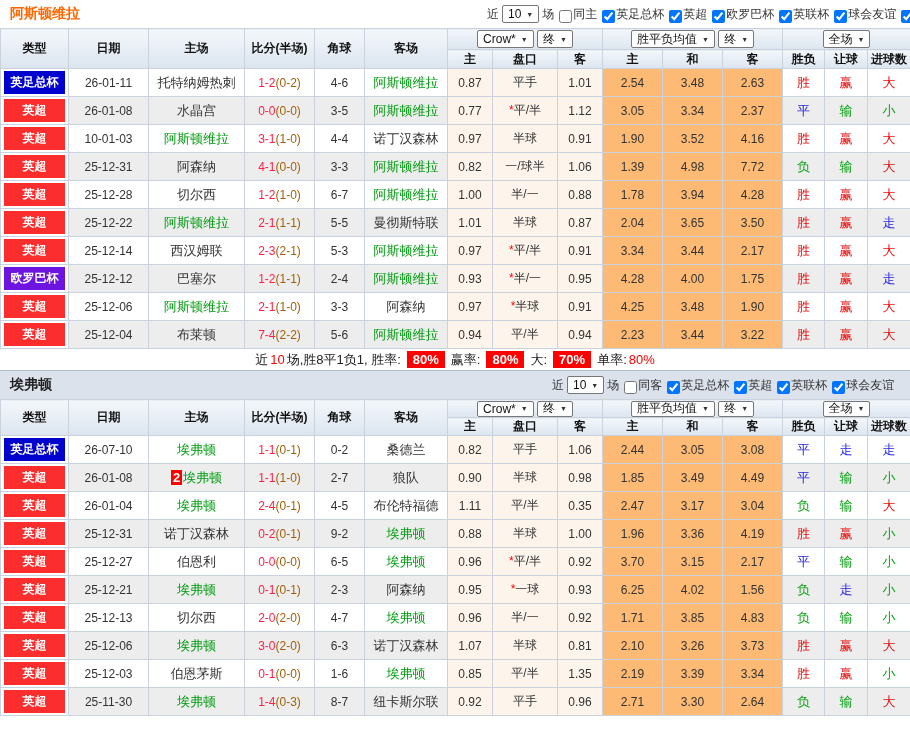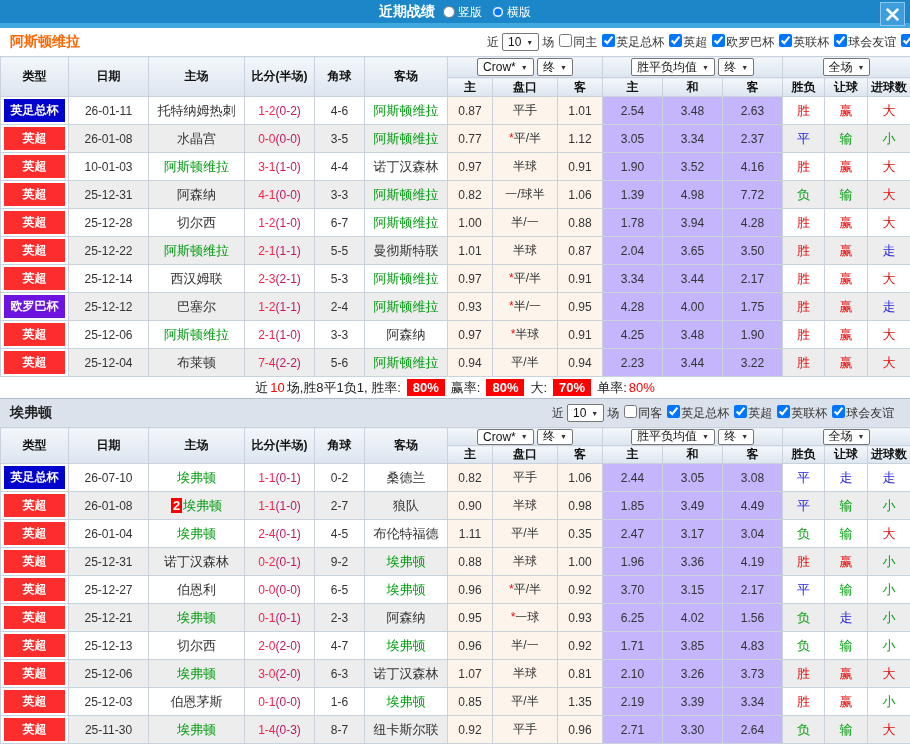--- a/index.html
+++ b/index.html
@@ -28,21 +28,21 @@
   
   .section-bar { position:relative; display:flex; align-items:center; }
   .s0 .section-bar { height:28px; background:#fff; }
   .s1 .section-bar { height:29px; background:#dbe2ec; border-top:1px solid #b2bfcd; }
   .team-name { margin-left:10px; font-weight:bold; font-size:14px; }
   .s0 .team-name { color:#ff6600; }
   .s1 .team-name { color:#222; }
   .filter { position:absolute; display:flex; align-items:center; gap:3px; font-size:12px; color:#333; white-space:nowrap; }
   .s0 .filter { left:487px; }
   .s1 .filter { left:552px; }
-  .filter .cbl { display:inline-flex; align-items:flex-start; cursor:pointer; }
+  .filter .cbl { display:inline-flex; align-items:flex-end; cursor:pointer; }
   .filter input { margin:0 1px 0 2px; width:13px; height:13px; }
   
   .sel {
     display:inline-flex; align-items:center; gap:5px; background:#fff;
     border:1px solid #777; border-radius:2px; padding:0 5px; height:18px;
     font-size:12px; font-weight:normal; color:#111; cursor:pointer; vertical-align:middle;
   }
   .sel .arr { font-size:7px; color:#333; }
   .s1 thead .sel { height:16px; }
   
@@ -55,70 +55,50 @@
     border-color:#a9b8c8; font-weight:bold; color:#111; font-size:12px;
   }
   .s0 thead tr.h1 th { height:21px; }
   .s0 thead tr.h2 th { height:19px; }
   .s1 thead tr.h1 th { height:18px; }
   .s1 thead tr.h2 th { height:15px; }
   .s0 tbody tr { height:27.6px; }
   .s1 tbody tr { height:27.5px; }
   tbody td { font-size:12px; color:#333; background:#fff; }
   tbody td.cream { background:#fdf5ec; }
-  tbody td.blu { background:#c4b5fd; }
+  tbody td.blu { background:#fdba74; }
   tbody tr:nth-child(even) td.plain { background:#ededed; }
   td.c-type { background:#fff; }
   .tag { margin:2px 3px; height:23px; line-height:23px; color:#fff; font-weight:bold; font-size:12px; }
   .tag.blue { background:#0101ce; }
   .tag.red { background:#fb2d2d; }
   .tag.purple { background:#6d14e0; }
   .team span { font-size:13px; }
   .green { color:#009b0f; }
   .ft { color:#ff2048; }
-  .ht { color:#be185d; }
+  .ht { color:#a16207; }
   .badge2 { background:#fe0000; color:#fff; font-weight:bold; padding:0 2px; margin-right:1px; font-size:12px; }
   .star { color:#fe0000; }
   td.res { font-weight:normal; font-size:13px; }
   .r { color:#e60c0c; }
   .g { color:#09a014; }
   .b { color:#2626e0; }
   
   .summary {
     height:21px; display:flex; align-items:center; justify-content:center;
     font-size:13px; color:#222; gap:2px; background:#fff;
   }
   .summary .red { color:#fe0000; }
   .summary .badge { background:#fe0000; color:#fff; font-weight:bold; padding:1px 6px; margin:0 4px; }
 </style>
 </head>
 <body>
 
 <div class="app">
 
-  <div class="titlebar">
-    <div class="titlebar-center">
-      <span class="panel-title">近期战绩</span>
-      <span class="radio-group" id="view-radios">
-          <label>
-            <input type="radio" name="layout" style="">
-            <span>竖版</span>
-          </label>
-          <label>
-            <input type="radio" name="layout" checked="" style="">
-            <span>横版</span>
-          </label>
-        </span>
-    </div>
-    <div class="close-btn">
-      <svg width="13" height="13" viewBox="0 0 12 12">
-          <path d="M1.5 1.5 L10.5 10.5 M10.5 1.5 L1.5 10.5" stroke="#ffffff" stroke-width="2.6" fill="none" stroke-linecap="round"></path>
-        </svg>
-    </div>
-  </div>
 
   <section class="team-section s0">
     <div class="section-bar">
       <span class="team-name">阿斯顿维拉</span>
       <span class="filter">
           <span>近</span>
           <span class="sel">
             <span>10</span>
             <span class="arr">▼</span>
           </span>

